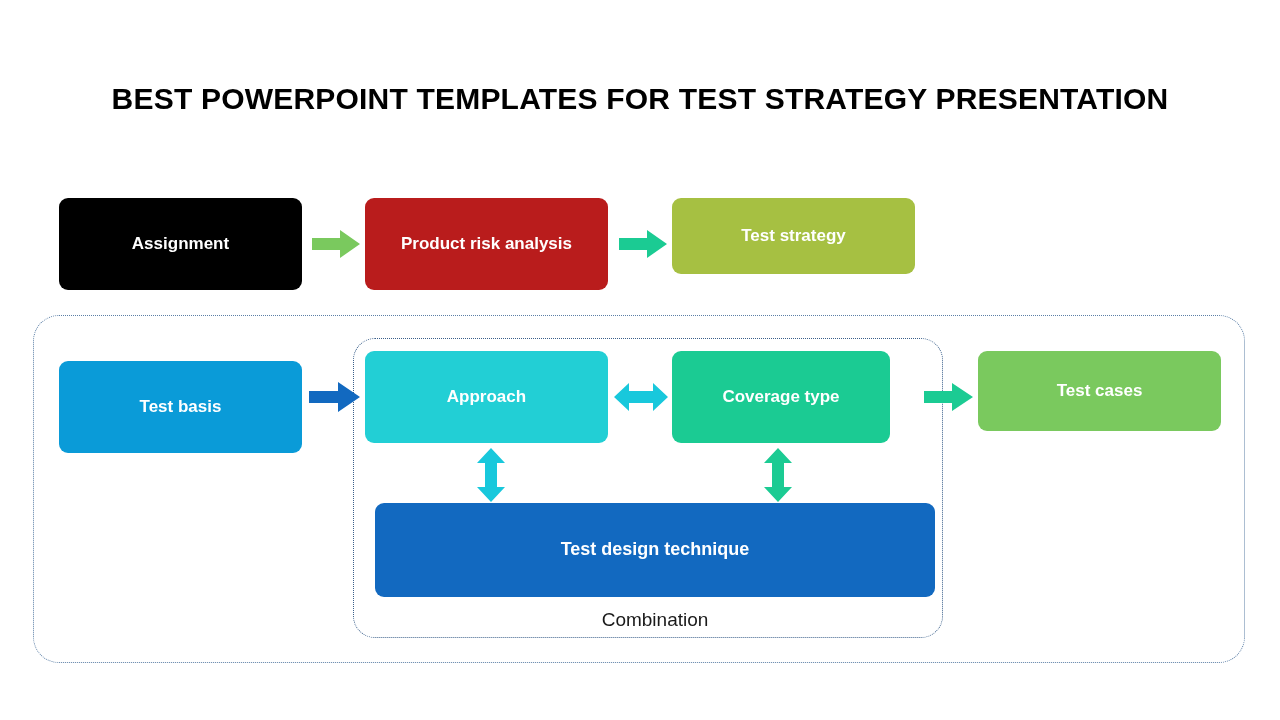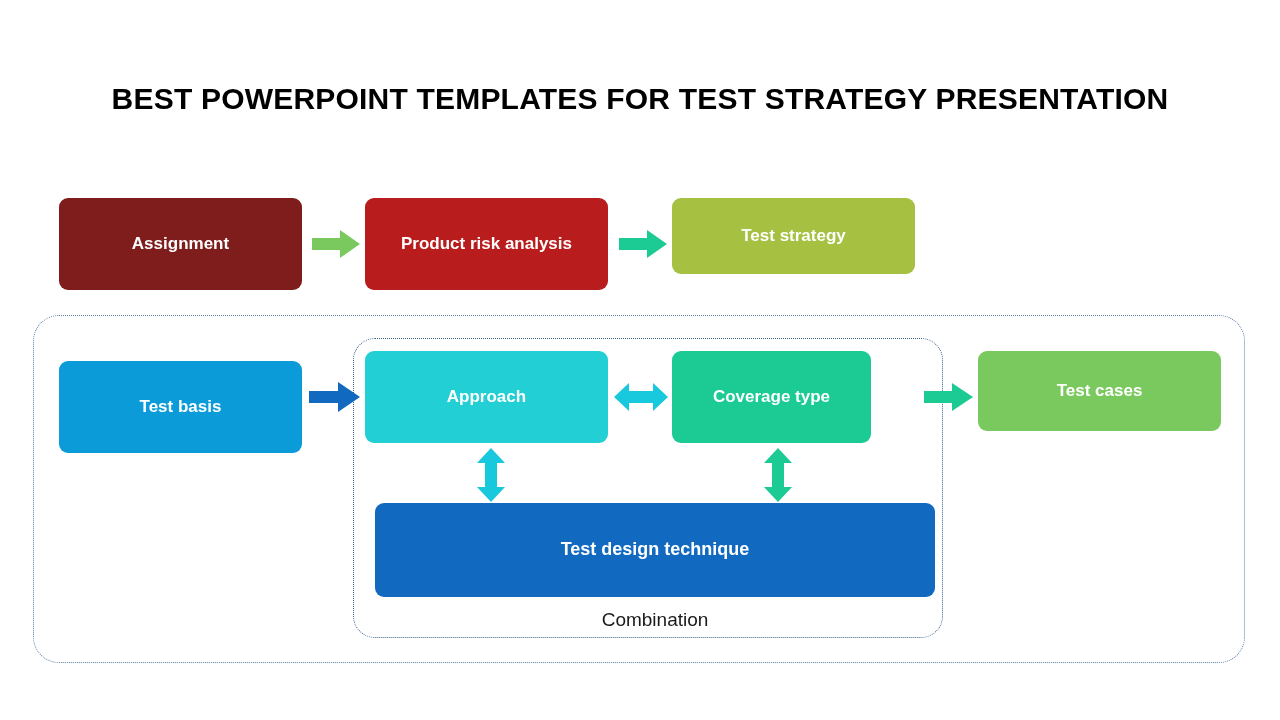--- a/index.html
+++ b/index.html
@@ -68,28 +68,28 @@
     box-sizing: border-box;
     color: #ffffff;
     font-weight: bold;
     font-size: 17px;
     text-align: center;
     line-height: 1.2;
     padding: 4px 10px;
   }
 
   
-  #box-assignment      { left: 59px;  top: 198px; width: 243px; height: 92px; background: #7f1d1d; }
+  #box-assignment      { left: 59px;  top: 198px; width: 243px; height: 92px; background: #000000; }
   #box-product-risk    { left: 365px; top: 198px; width: 243px; height: 92px; background: #b91c1c; }
   #box-test-strategy   { left: 672px; top: 198px; width: 243px; height: 76px; background: #A6C042; }
 
   
   #box-test-basis      { left: 59px;  top: 361px; width: 243px; height: 92px; background: #0A9BD8; }
   #box-approach        { left: 365px; top: 351px; width: 243px; height: 92px; background: #22CFD5; }
-  #box-coverage-type   { left: 672px; top: 351px; width: 199px; height: 92px; background: #1BCB93; }
+  #box-coverage-type   { left: 672px; top: 351px; width: 218px; height: 92px; background: #1BCB93; }
   #box-test-cases      { left: 978px; top: 351px; width: 243px; height: 80px; background: #7AC95E; }
 
   
   #box-test-design     { left: 375px; top: 503px; width: 560px; height: 94px; background: #1269C0; font-size: 18px; }
 
   
   #combination-label {
     position: absolute;
     left: 375px;
     top: 609px;

